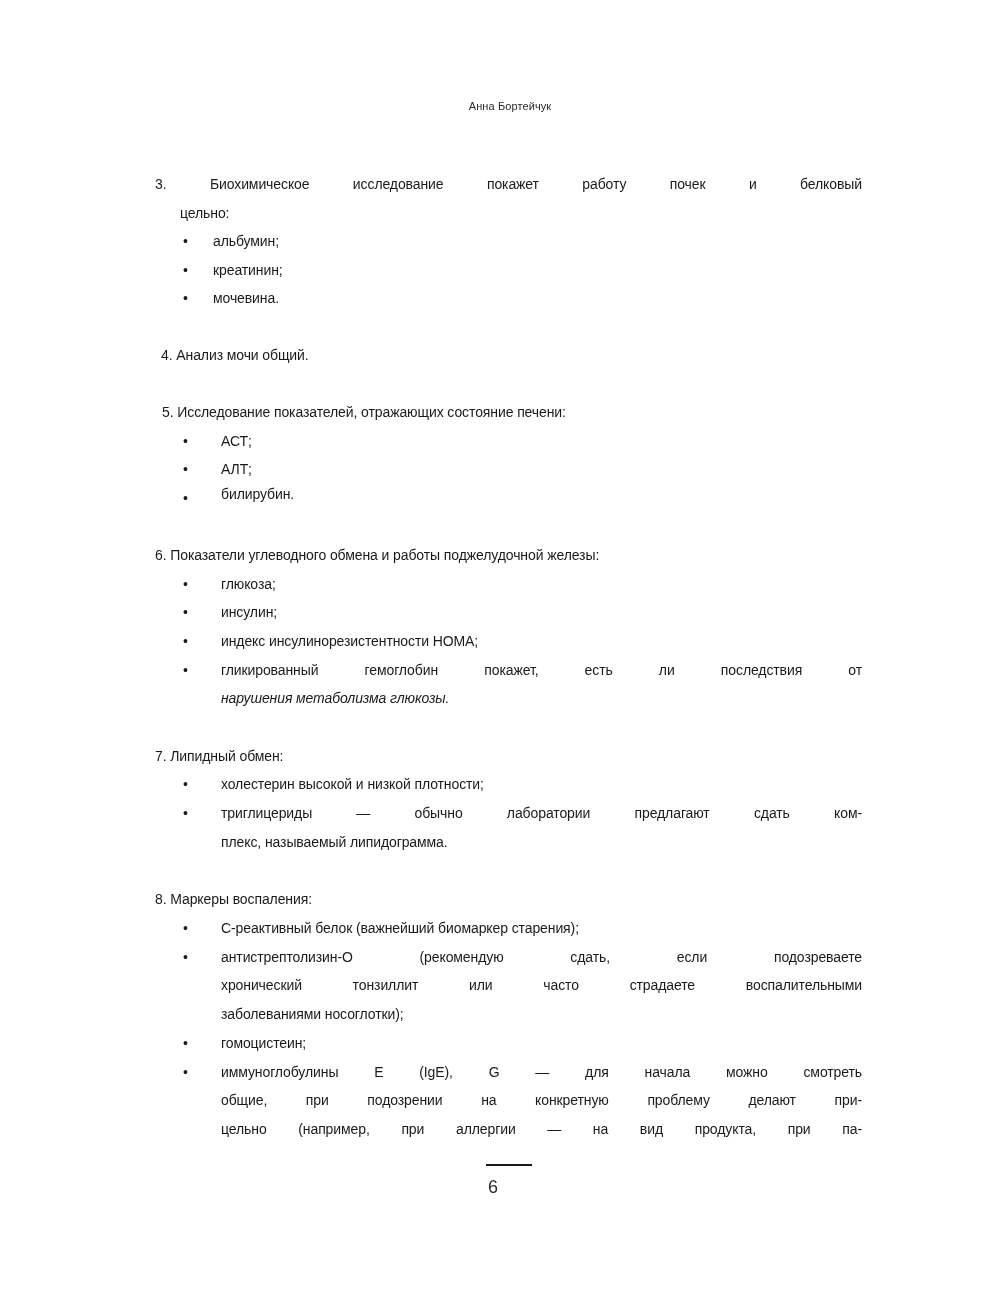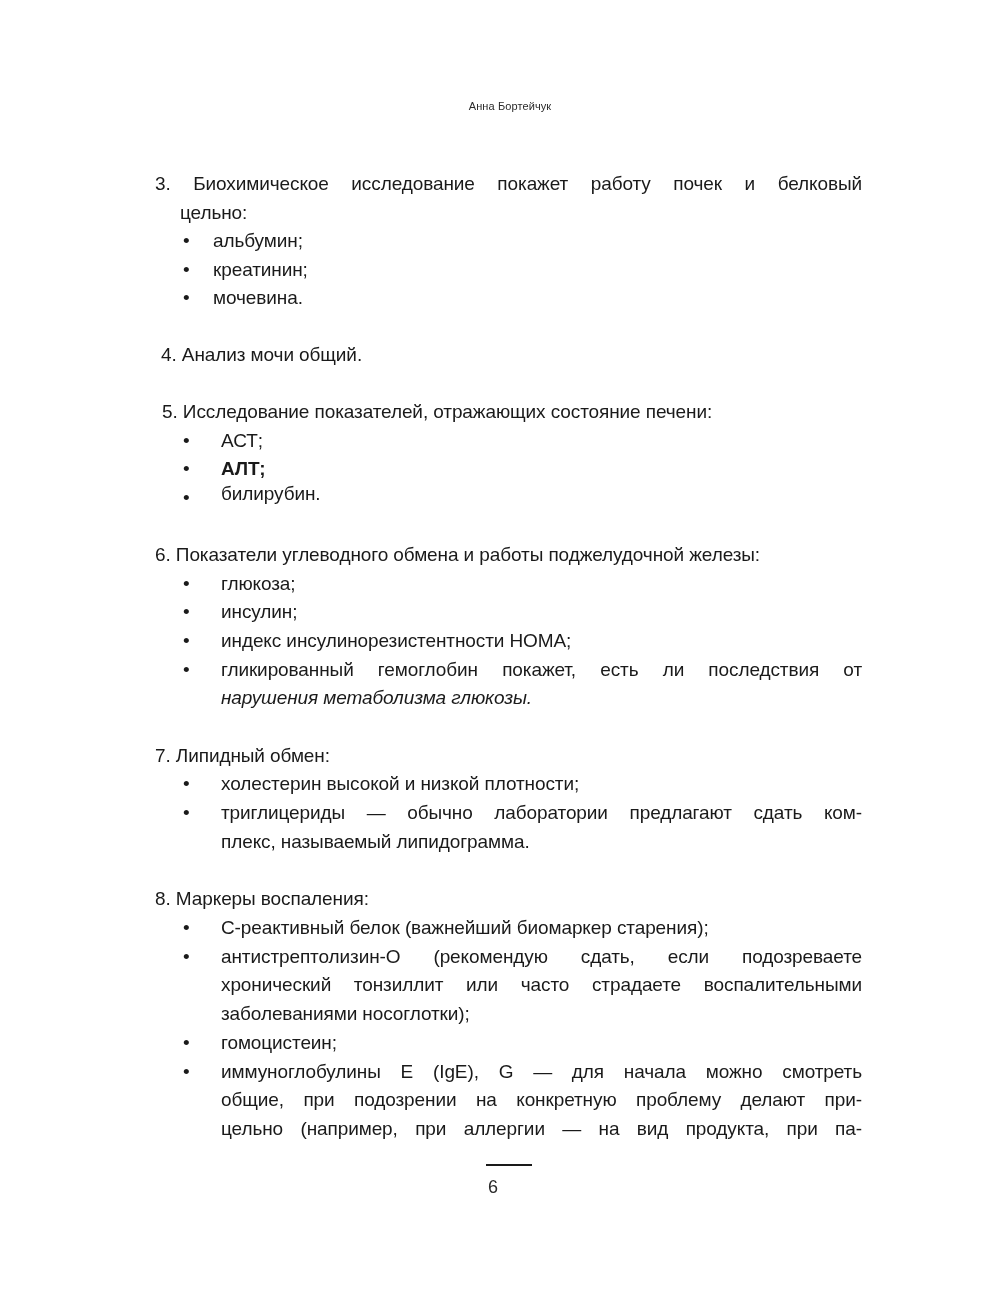--- a/index.html
+++ b/index.html
@@ -1,21 +1,21 @@
 <!DOCTYPE html>
 <html><head>
 <meta charset="utf-8">
 <style>
   html, body { margin: 0; padding: 0; background: #ffffff; }
   body { width: 986px; height: 1299px; position: relative; overflow: hidden;
          font-family: "Liberation Sans", sans-serif; color: #1a1a1a; }
   .page { position: absolute; left: 0; top: 0; width: 986px; height: 1299px; }
   .header { position: absolute; top: 100px; left: 17px; width: 986px; text-align: center;
             font-size: 11px; color: #2a2a2a; letter-spacing: 0.1px; }
-  .ln { position: absolute; font-size: 19px; line-height: 28px; white-space: nowrap;
+  .ln { position: absolute; font-size: 14px; line-height: 28px; white-space: nowrap;
         letter-spacing: -0.1px; }
   .num { left: 155px; }
   .cont3 { left: 180px; }
   .bul { left: 183px; }
   .bt3 { left: 213px; }
   .bt { left: 221px; }
   .just { width: 641px; text-align: justify; text-align-last: justify; white-space: normal; }
   .just.n { left: 155px; width: 707px; }
   .rule { position: absolute; left: 486px; top: 1164px; width: 46px; height: 2px; background: #1a1a1a; }
   .pnum { position: absolute; top: 1177px; left: 0; width: 986px; text-align: center; font-size: 18px; color: #2a2a2a; }
@@ -40,21 +40,21 @@
 
   <div>
     <div class="ln num" style="top:341px;margin-left:6px;"><span>4.</span> <span>Анализ мочи общий.</span></div>
   </div>
 
   <div>
     <div class="ln num" style="top:398px;margin-left:7px;"><span>5.</span> <span>Исследование показателей, отражающих состояние печени:</span></div>
     <div class="ln bul" style="top:427px;">•</div>
     <div class="ln bt" style="top:427px;">АСТ;</div>
     <div class="ln bul" style="top:455px;">•</div>
-    <div class="ln bt" style="top:455px;font-weight:bold;">АЛТ;</div>
+    <div class="ln bt" style="top:455px;">АЛТ;</div>
     <div class="ln bul" style="top:484px;">•</div>
     <div class="ln bt" style="top:480px;">билирубин.</div>
   </div>
 
   <div>
     <div class="ln num" style="top:541px;"><span>6.</span> <span>Показатели углеводного обмена и работы поджелудочной железы:</span></div>
     <div class="ln bul" style="top:570px;">•</div>
     <div class="ln bt" style="top:570px;">глюкоза;</div>
     <div class="ln bul" style="top:598px;">•</div>
     <div class="ln bt" style="top:598px;">инсулин;</div>

